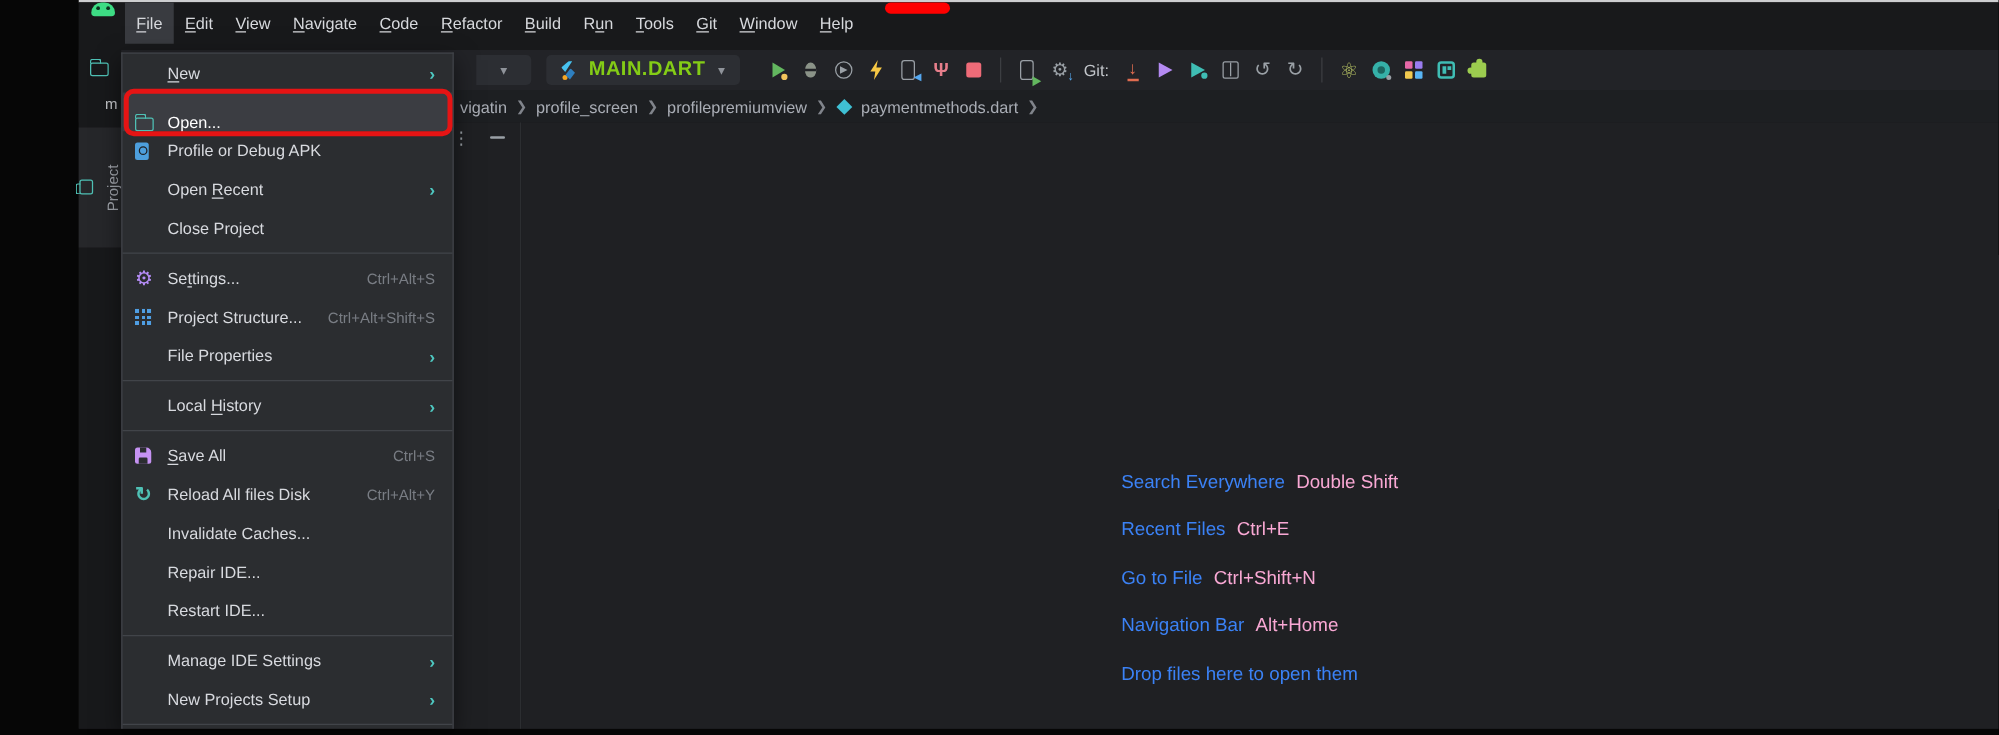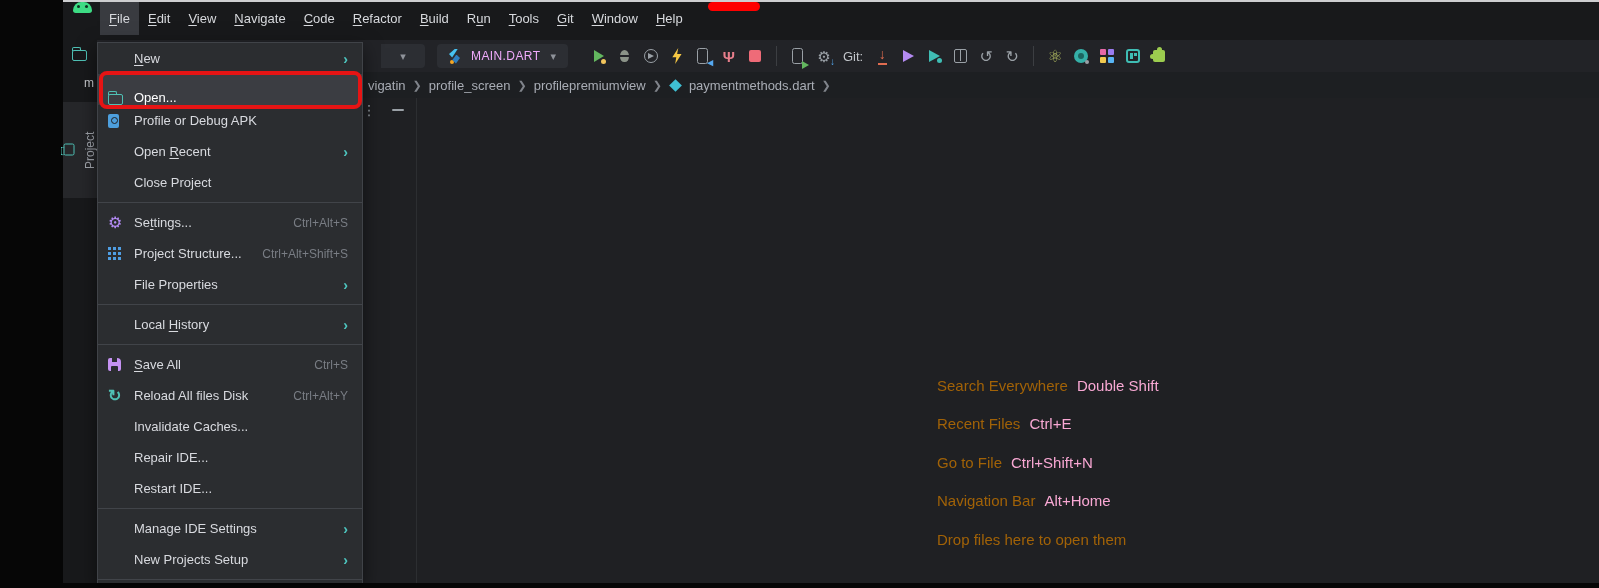--- a/index.html
+++ b/index.html
@@ -17,21 +17,21 @@
   .mb-item.active { background:#393b40; }
   .u { text-decoration:underline; text-underline-offset:2px; }
   .red-pill { width:52px; height:9px; background:#fe0000; border-radius:5px; margin-left:16px; }
 
   
   #toolbar { position:absolute; left:0; top:38px; right:0; height:32px; background:#222327; display:flex; align-items:center; }
   #toolbar-inner { position:absolute; left:318px; top:0; height:32px; display:flex; align-items:center; }
   .chev { color:#8f939a; font-size:11px; }
   #device-chip { width:44px; height:24px; background:#2c2e33; border-radius:0 4px 4px 0; display:flex; align-items:center; justify-content:center; margin-right:12px; }
   #run-chip { height:24px; background:#2c2e33; border-radius:4px; display:flex; align-items:center; gap:10px; padding:0 12px; margin-right:22px; }
-  #run-chip .cfg { color:#f0abfc; font-size:12px; letter-spacing:.4px; }
+  #run-chip .cfg { color:#84cc16; font-size:16px; letter-spacing:.4px;font-weight:bold; }
   .flutter-icon { position:relative; width:12px; height:15px; }
   .flutter-icon::before { content:""; position:absolute; left:0; top:0; width:9px; height:9px; background:#47c2f0; clip-path:polygon(100% 0, 35% 100%, 0 60%, 70% 0); }
   .flutter-icon::after { content:""; position:absolute; left:2px; top:6px; width:9px; height:9px; background:#2e7fc0; clip-path:polygon(60% 0, 100% 40%, 55% 100%, 15% 60%); }
   .flutter-icon .dot { position:absolute; left:1px; bottom:0; width:4px; height:4px; border-radius:50%; background:#f6a623; }
   #tb-icons { display:flex; align-items:center; gap:8px; }
   .tb { width:18px; height:20px; display:flex; align-items:center; justify-content:center; position:relative; flex:none; }
   .tb-sep { width:1px; height:20px; background:#3c3e42; margin:0 4px; flex:none; }
   .tb-label { color:#c2c5ca; font-size:13px; margin:0 2px; flex:none; }
   .g { font-size:15px; line-height:1; }
   .tri { width:0; height:0; border-style:solid; }
@@ -90,21 +90,21 @@
   #project-tab .folder-ic { transform:rotate(90deg); }
   #project-panel { position:absolute; left:34px; top:96px; bottom:0; width:320px; background:#1f2023; border-right:1px solid #2c2e31; }
   #panel-header { display:flex; justify-content:flex-end; align-items:center; gap:16px; padding:4px 12px 0 0; }
   .kebab-icon { color:#9aa0a6; font-size:14px; letter-spacing:0; }
   .minimize-icon { width:12px; height:2px; background:#9aa0a6; border-radius:1px; display:inline-block; }
   #editor { position:absolute; left:354px; top:96px; right:0; bottom:0; background:#1f2023; }
 
   
   #shortcuts { position:absolute; left:897px; top:366px; }
   .sc-row { height:38.5px; display:flex; align-items:center; gap:9px; font-size:15px; }
-  .sc-label { color:#a16207;margin-left:40px; }
+  .sc-label { color:#3b82f6; }
   .sc-keys { color:#f9a8d4; }
 
   
   #file-menu { position:absolute; left:34px; top:40px; width:266px; height:541px; background:#2b2d30; border:1px solid #404348; border-bottom:none; box-shadow:0 6px 18px rgba(0,0,0,.5); z-index:10; }
   .menu-sep { height:1px; background:#414449; margin:4px 0; }
   .menu-item { height:31px; display:flex; align-items:center; padding:0 14px 0 10px; position:relative; color:#d8dadf; font-size:13px; }
   .menu-item.selected { background:#3b3d42; color:#fff;align-items:flex-end; }
   .mi-iconslot { width:26px; display:flex; align-items:center; flex:none; }
   .mi-label { flex:1; white-space:nowrap; }
   .mi-shortcut { color:#797d84; font-size:12px; }

